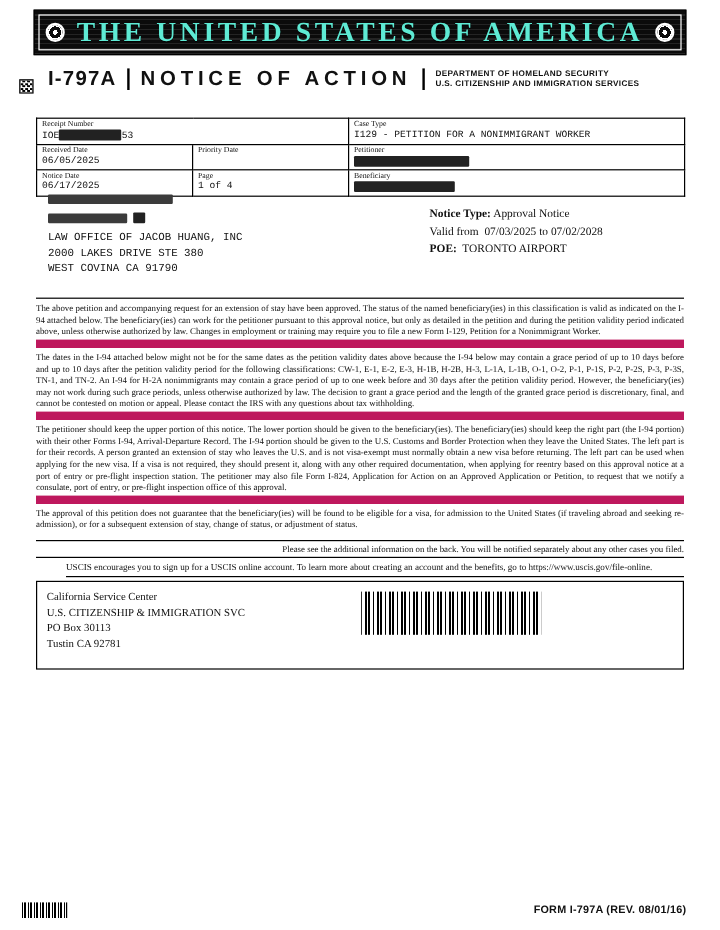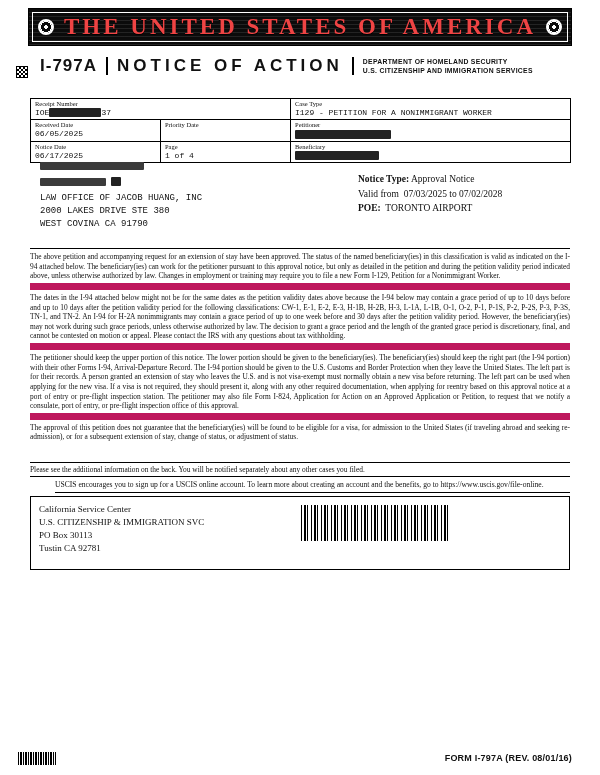--- a/index.html
+++ b/index.html
@@ -17,21 +17,21 @@
   }
   .banner::before {
     content:""; position:absolute; inset:3px; border:1px solid #fff; pointer-events:none;
   }
   .banner::after {
     content:""; position:absolute; inset:0;
     background:repeating-linear-gradient(0deg, rgba(255,255,255,.10) 0 1px, transparent 1px 4px);
     pointer-events:none;
   }
   .banner-text {
-    color:#ef4444; font-weight:bold; font-size:23px; letter-spacing:3px; white-space:nowrap;
+    color:#5eead4; font-weight:bold; font-size:23px; letter-spacing:3px; white-space:nowrap;
     text-shadow:0 1px 0 #000; z-index:1;
   }
   .banner-rosette {
     width:16px; height:16px; border-radius:50%; border:2px solid #fff;
     background:radial-gradient(circle at center, #fff 0 2px, #0b0b0b 2px 5px, #fff 5px 6px, #0b0b0b 6px);
     margin:0 10px; z-index:1; flex:0 0 auto;
   }
 
   
   .header-row {
@@ -66,21 +66,21 @@
 
   
   .body-block { position:absolute; left:30px; top:248px; width:540px; border-top:1px solid #000; padding-top:3px; }
   .body-block p {
     font-size:7.4px; line-height:1.3; text-align:justify; margin-bottom:3px; padding-bottom:2px;
     border-bottom:7px solid #be185d;
   }
   .body-block p:last-of-type { border-bottom:none; margin-bottom:0; }
   .back-note {
     font-size:7.4px; border-top:1px solid #000; border-bottom:1px solid #000;
-    padding:2px 0; margin-top:18px;
+    padding:2px 0; margin-top:6px;text-align:right;
   }
   .online-note { font-size:7.6px; font-weight:normal; padding:3px 0 3px 0; border-bottom:1px solid #000;margin-left:25px; }
 
   
   .office-box {
     margin-top:3px; border:1px solid #000; height:74px; position:relative; padding:6px 8px;
     font-size:9px; line-height:13px;
   }
   .office-contact { position:absolute; left:8px; bottom:5px; font-weight:bold; font-size:9px; }
   .barcode-v {
@@ -125,21 +125,21 @@
     <colgroup>
         <col style="width:130px">
         <col style="width:130px">
         <col style="width:280px">
       </colgroup>
     <tbody>
         <tr>
       <td colspan="2">
         <span class="lbl">Receipt Number</span>
         <span class="val">
-          <span>IOE</span><span class="redact dark" style="width:52px; height:9px;"></span><span>37</span>
+          <span>IOE</span><span class="redact dark" style="width:52px; height:9px;"></span><span>53</span>
         </span>
       </td>
       <td>
         <span class="lbl">Case Type</span>
         <span class="val">I129 - PETITION FOR A NONIMMIGRANT WORKER</span>
       </td>
     </tr>
     <tr>
       <td>
         <span class="lbl">Received Date</span>

